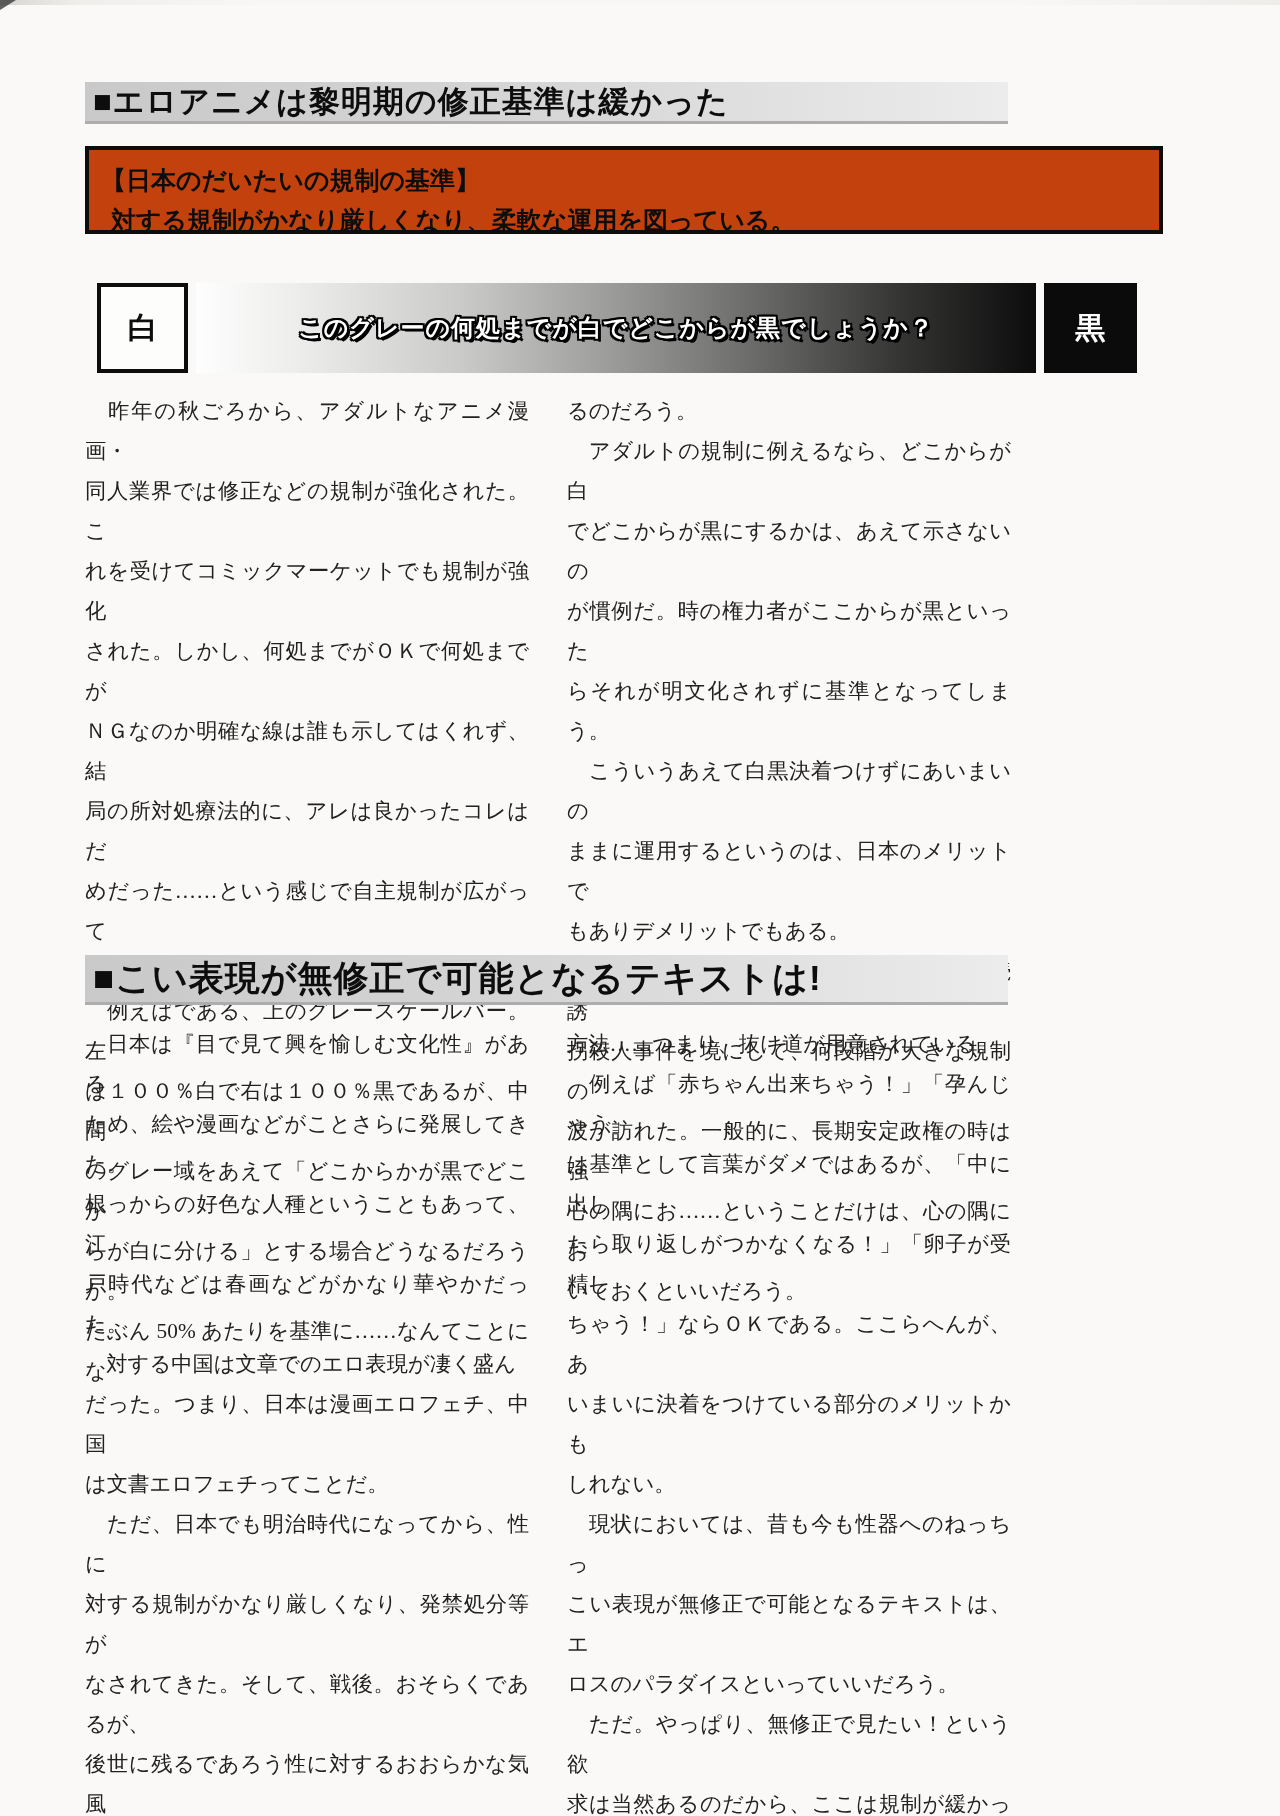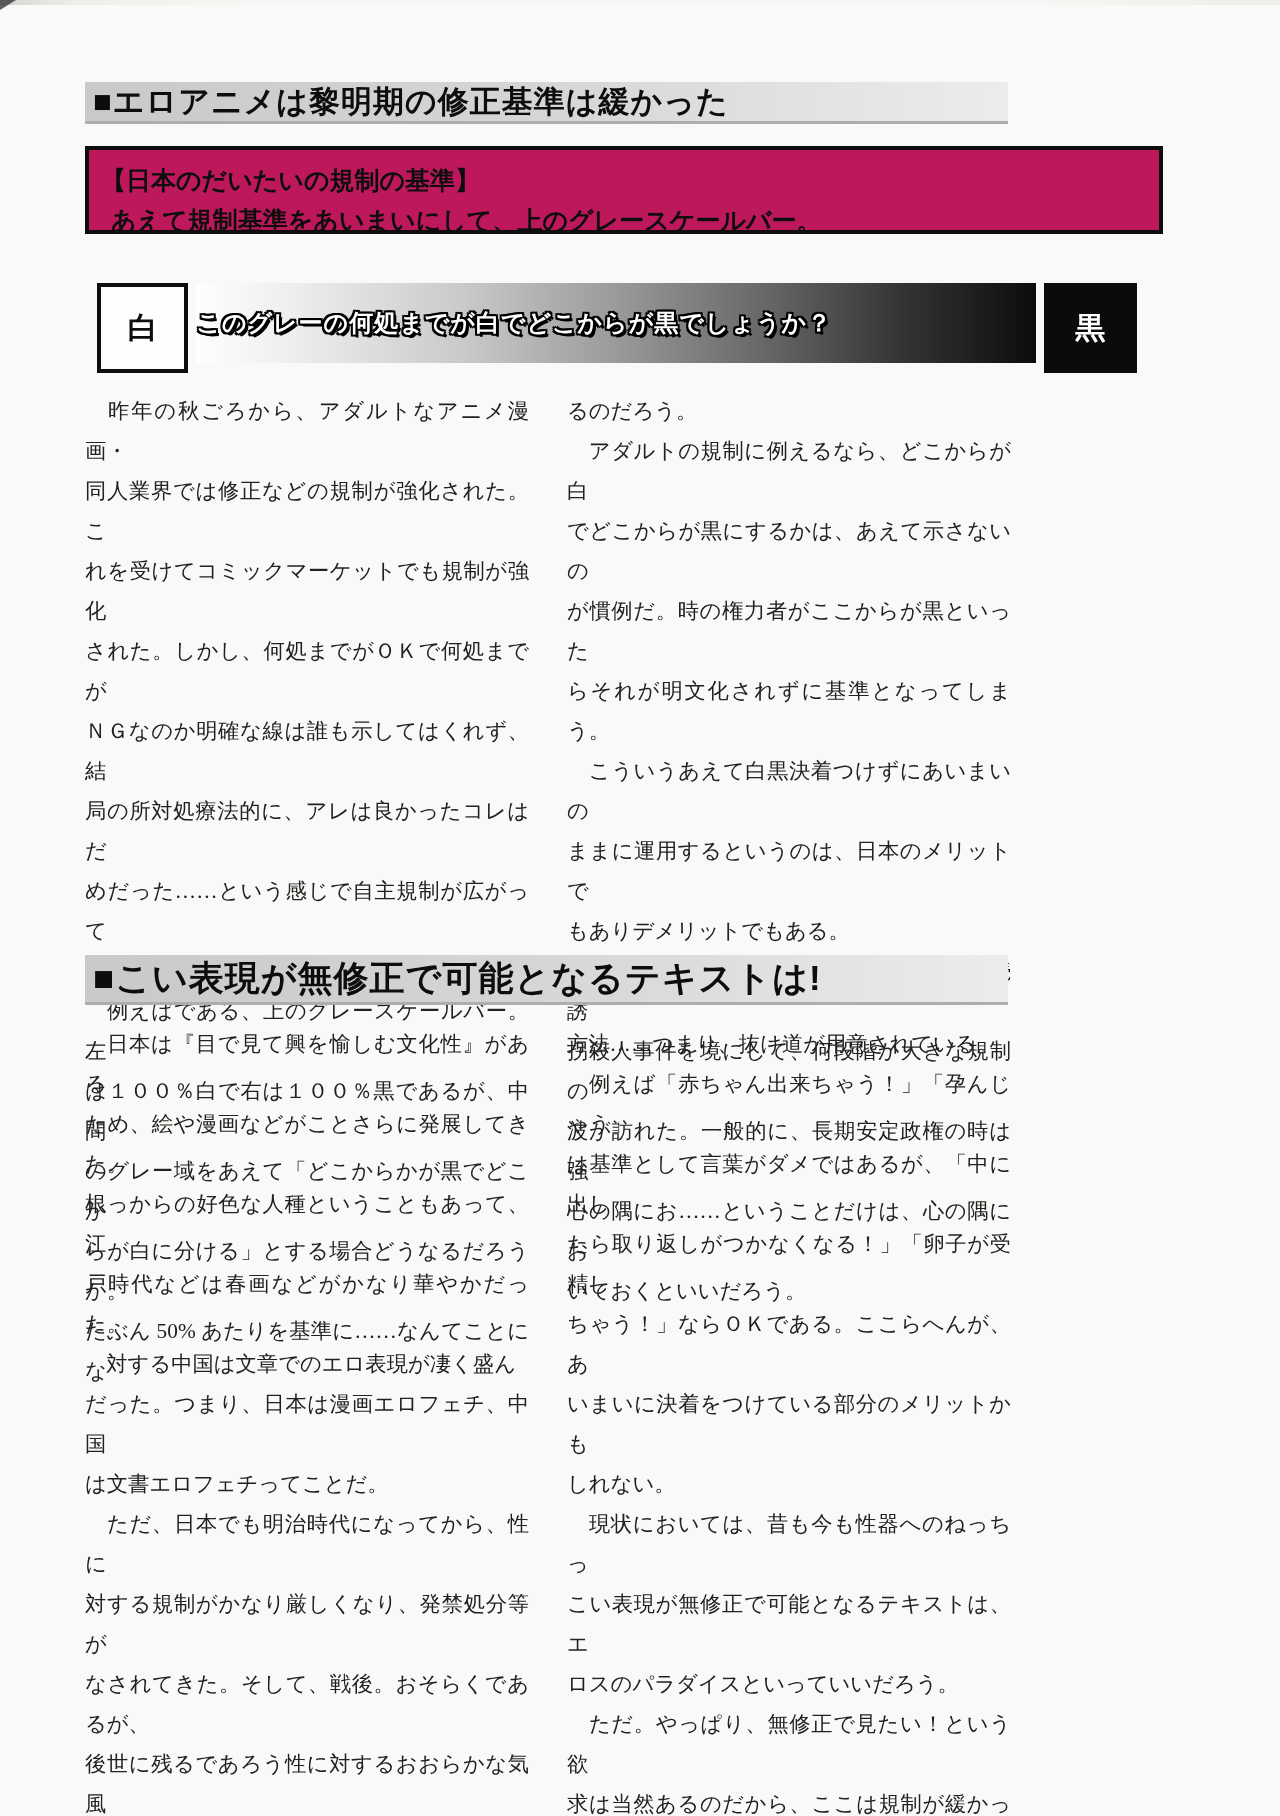--- a/index.html
+++ b/index.html
@@ -39,21 +39,21 @@
     box-sizing:border-box;
     padding-left:8px;
     letter-spacing:1px;
   }
   .h1{top:82px;height:42px;font-size:31px;}
   .h2{top:955px;height:50px;font-size:35px;}
 
   
   .rule-box{
     position:absolute;left:85px;top:146px;width:1078px;height:88px;
-    border:4px solid #0d0d0d;background:#be185d;
+    border:4px solid #0d0d0d;background:#c2410c;
     box-sizing:border-box;
     font-family:"Liberation Sans","DejaVu Sans",sans-serif;
     font-weight:bold;font-size:25px;color:#0d0d0d;
     padding:10px 12px 0 12px;
     line-height:40px;
   }
   .rule-line2{padding-left:10px;}
 
   
   .gray-row{
@@ -61,23 +61,23 @@
     display:flex;gap:8px;
     font-family:"Liberation Sans","DejaVu Sans",sans-serif;
     font-weight:bold;
   }
   .white-box{
     width:84px;height:82px;border:4px solid #0d0d0d;background:#fdfdfc;
     display:flex;align-items:center;justify-content:center;
     font-size:30px;color:#0d0d0d;box-sizing:content-box;
   }
   .grad-bar{
-    width:846px;height:80px;
+    width:846px;height:90px;
     background:linear-gradient(90deg,#fefefe 0%,#ededec 12%,#c9c9c8 32%,#9a9a99 50%,#666665 68%,#343433 84%,#0c0c0c 100%);
-    display:flex;align-items:center;
+    display:flex;align-items:center;justify-content:center;
   }
   .grad-caption{
     font-size:24px;color:#ffffff;letter-spacing:1px;
     text-shadow:
       2px 0 0 #000,-2px 0 0 #000,0 2px 0 #000,0 -2px 0 #000,
       2px 2px 0 #000,-2px 2px 0 #000,2px -2px 0 #000,-2px -2px 0 #000,
       3px 3px 0 #000;
   }
   .black-box{
     width:94px;height:90px;background:#0b0b0b;
@@ -107,21 +107,21 @@
 
   <div class="scan-top"></div>
   <div class="scan-corner"></div>
 
   <div class="sec-header h1">
     <span>■エロアニメは黎明期の修正基準は緩かった</span>
   </div>
 
   <div class="rule-box">
     <div class="rule-line1">【日本のだいたいの規制の基準】</div>
-    <div class="rule-line2">あえて規制基準をあいまいにして、上のグレースケールバー。</div>
+    <div class="rule-line2">対する規制がかなり厳しくなり、柔軟な運用を図っている。</div>
   </div>
 
   <div class="gray-row">
     <div class="white-box">白</div>
     <div class="grad-bar">
       <span class="grad-caption">このグレーの何処までが白でどこからが黒でしょうか？</span>
     </div>
     <div class="black-box">黒</div>
   </div>
 

